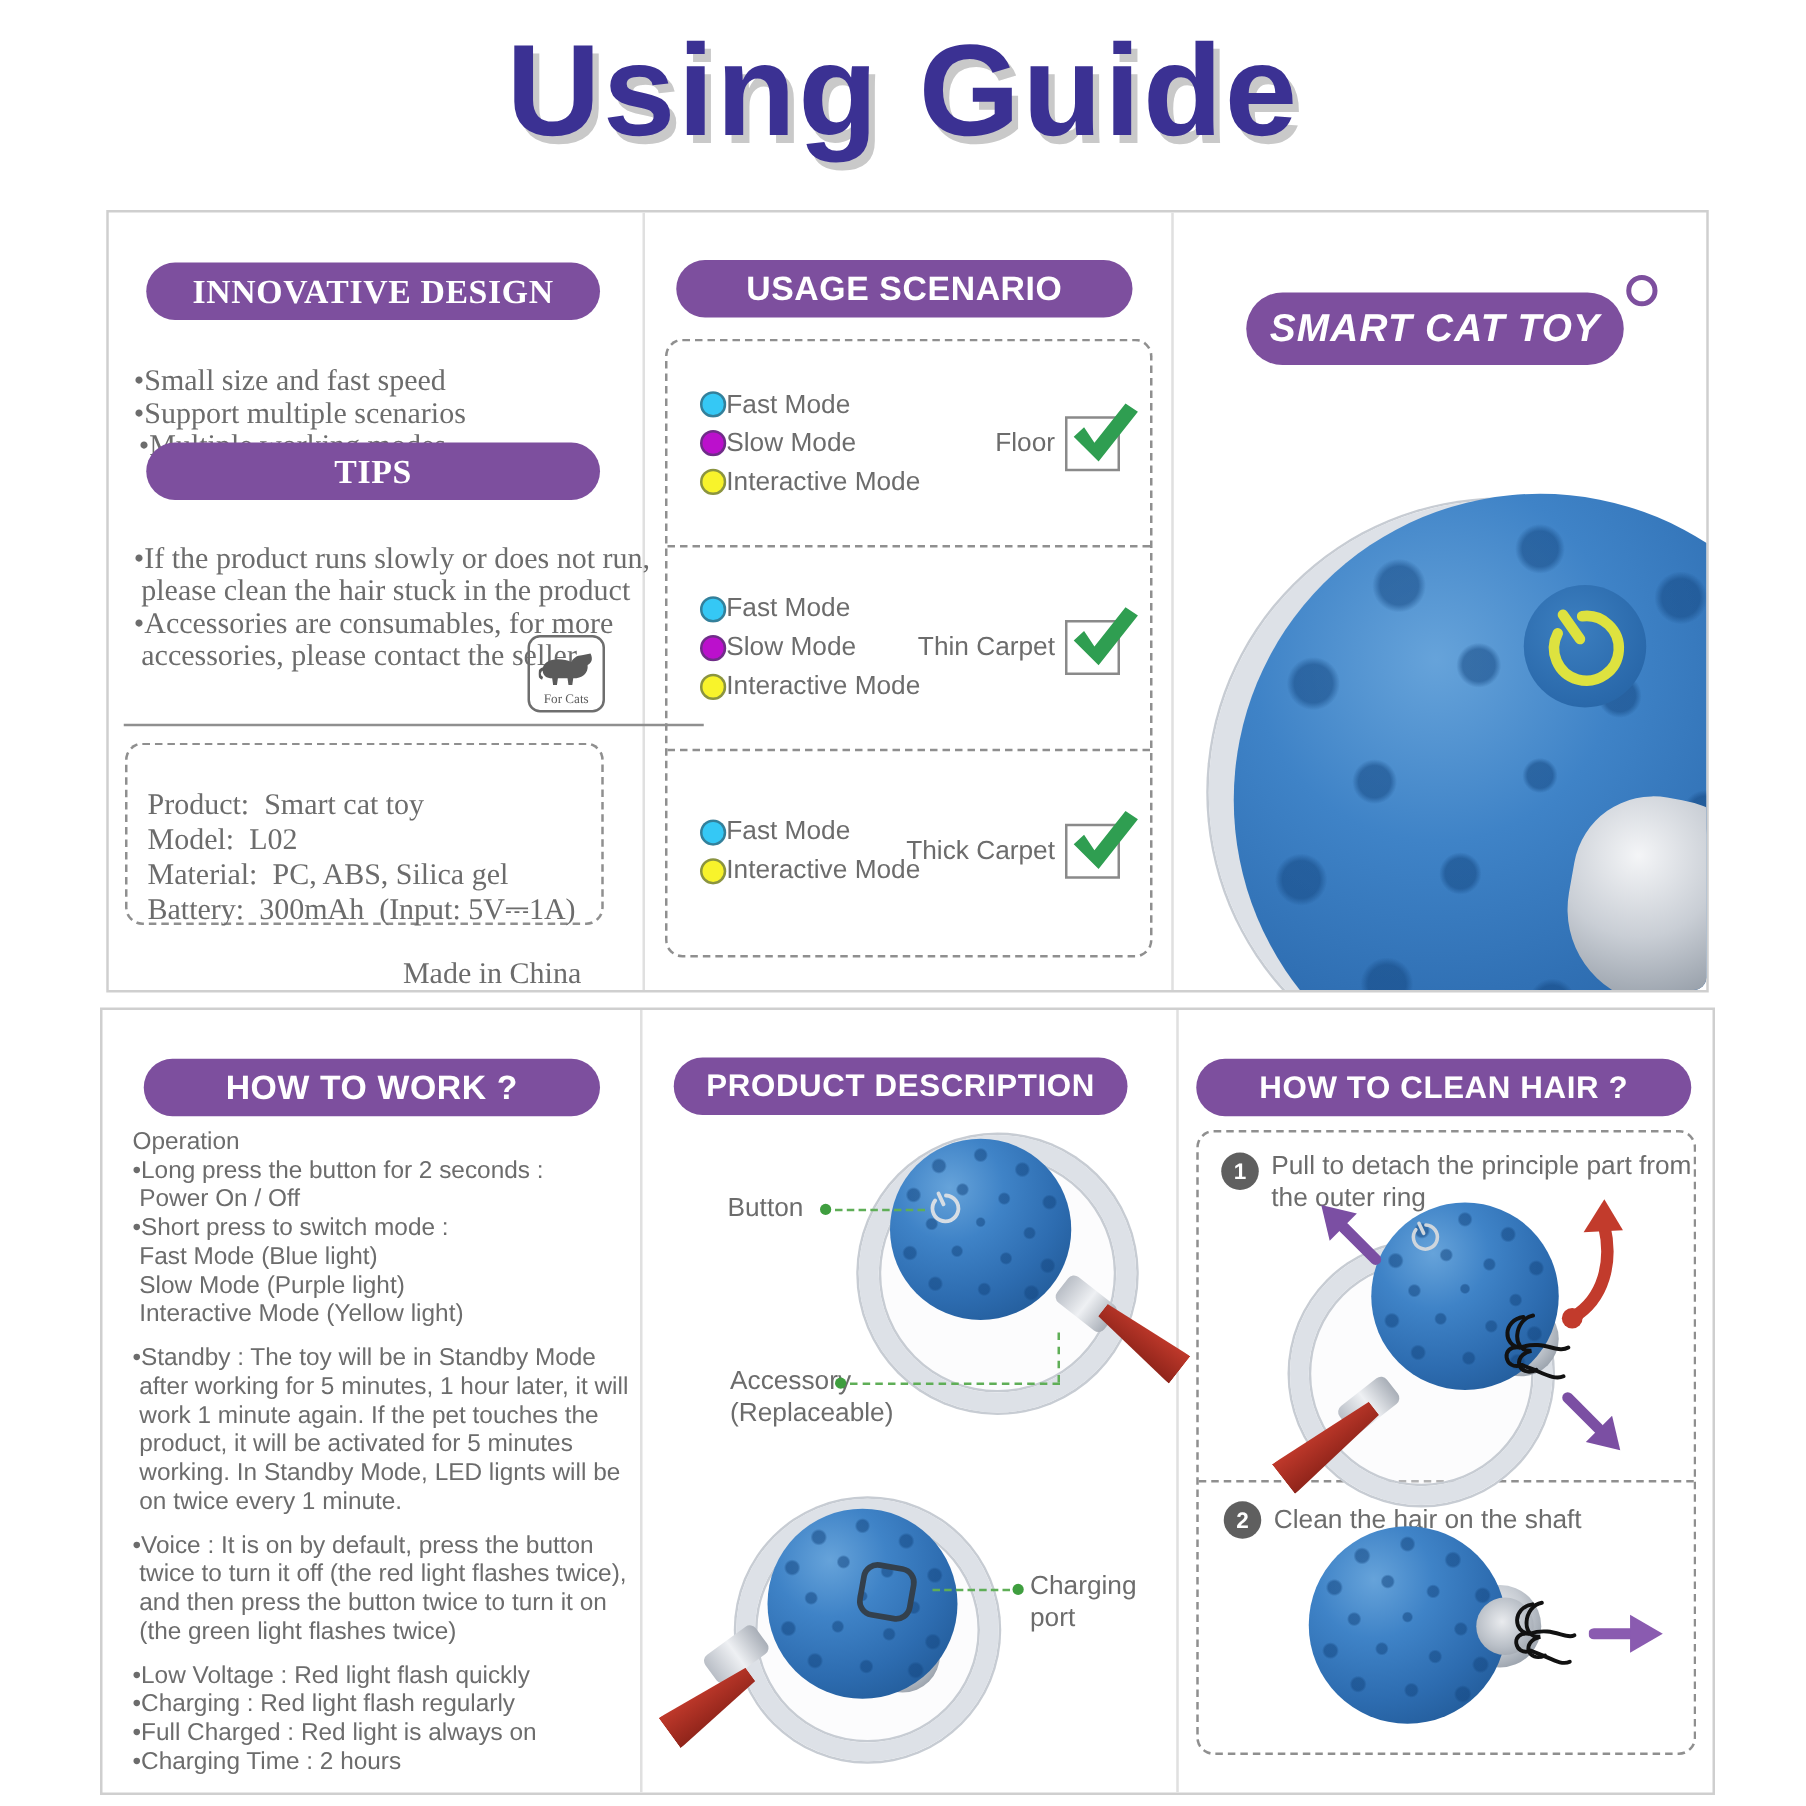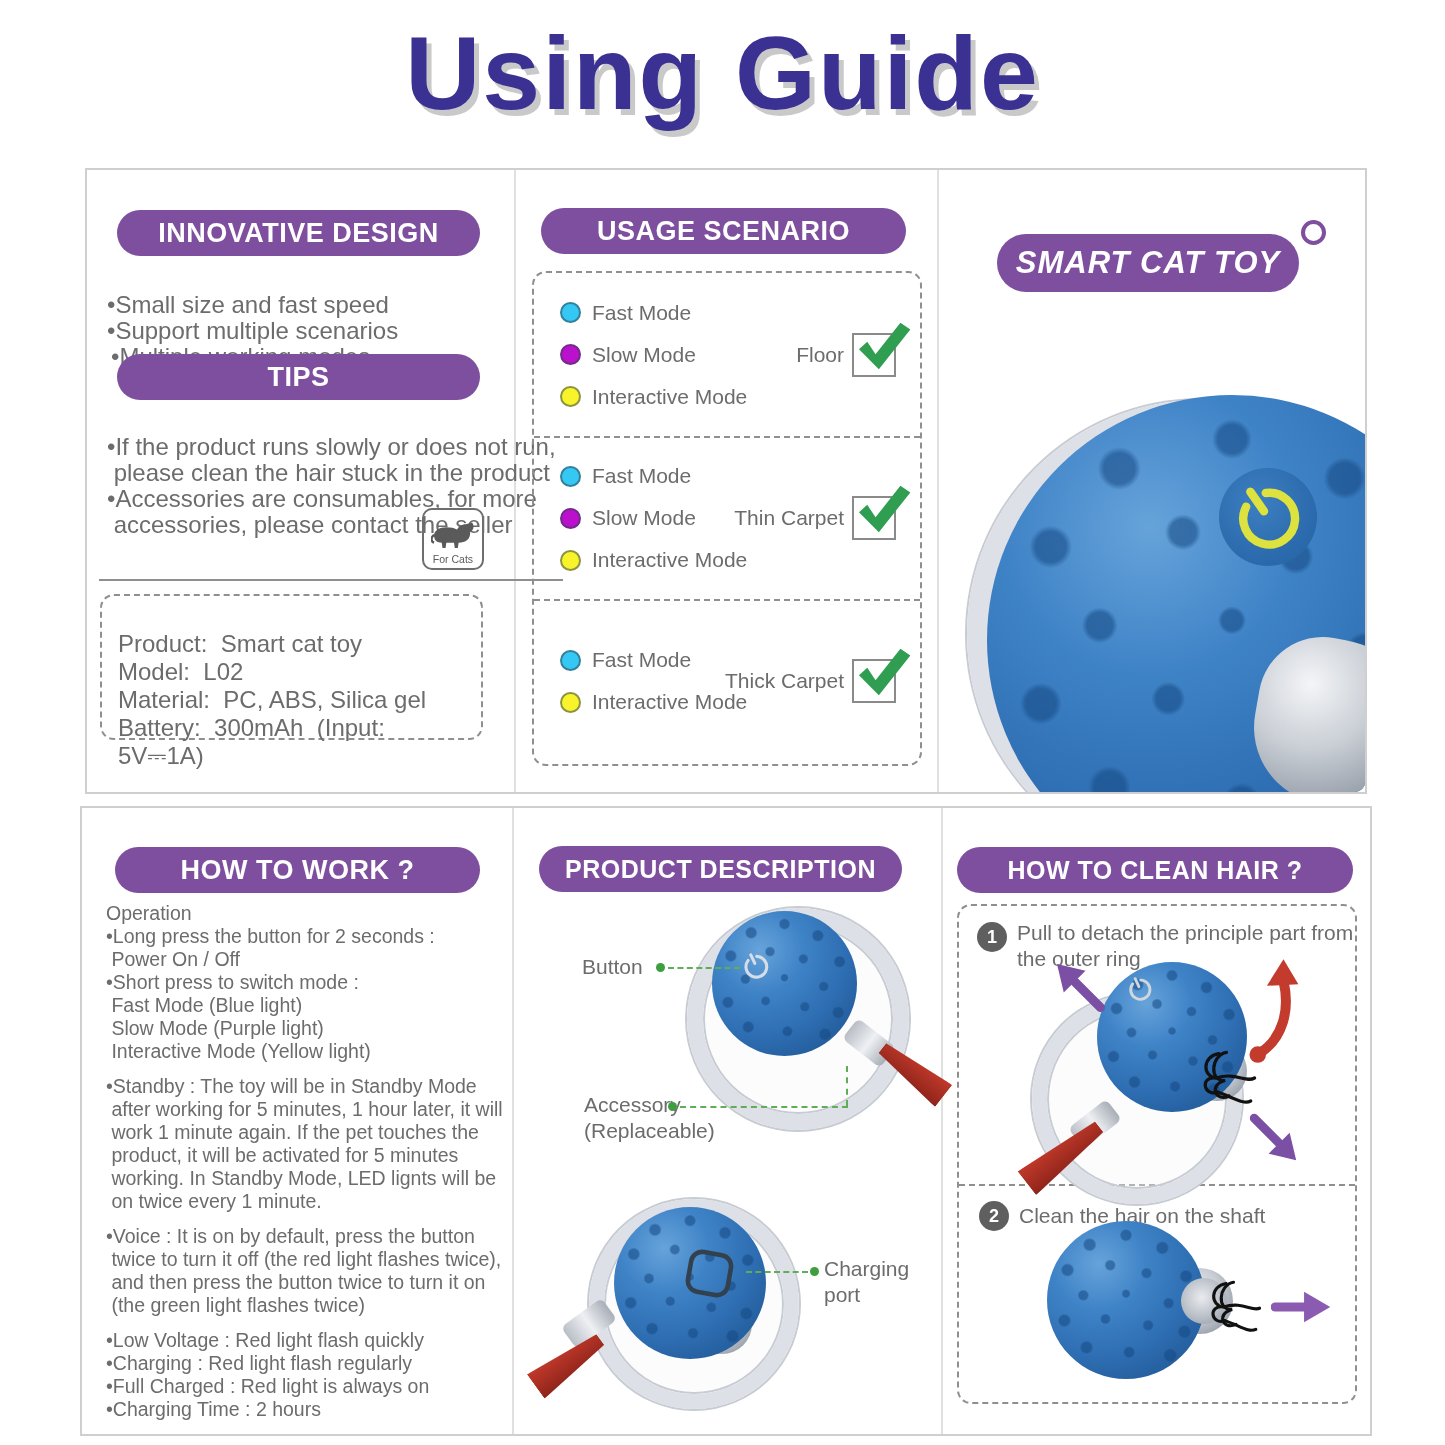--- a/index.html
+++ b/index.html
@@ -28,21 +28,21 @@
         text-align:center;border-radius:30px;font-size:31px;line-height:58px;height:58px;letter-spacing:1px;}
   .brand-ring{width:17px;height:17px;border:4px solid #7d4f9e;border-radius:50%;}
 
   .body-txt{font-size:24px;line-height:26px;color:#6c6c6c;margin-top:24px;}
 
   
   .dashed{border:2px dashed #8f8f8f;border-radius:14px;}
   .dash-divider{left:0;right:0;border-top:2px dashed #8f8f8f;}
 
   
-  .mode-row{display:flex;align-items:center;gap:11px;margin:16px 0;}
+  .mode-row{display:flex;align-items:center;margin:5px 0;}
   .mode-dot{width:21px;height:21px;border-radius:50%;border:2px solid rgba(50,70,80,.55);box-sizing:border-box;}
   .scen{display:flex;align-items:center;gap:8px;}
   .cbx{position:relative;width:40px;height:40px;border:2px solid #8a8a8a;background:#fff;}
   .cbx svg{position:absolute;left:0px;top:-16px;overflow:visible;}
 
   
   .ball{border-radius:50%;
     background:radial-gradient(circle at 33% 27%, #66a3da 0%, #3f83c7 30%, #2d6cb0 62%, #1b508a 100%);}
   .bumps{border-radius:50%;background-image:
     radial-gradient(circle at 50% 9%,  rgba(21,72,130,.55) 0 2.8%, transparent 3.9%),
@@ -86,21 +86,21 @@
 <body>
 
 <div id="stage">
 
   <div class="abs main-title">Using Guide</div>
 
   <div id="row1" class="abs panel-row">
     <div class="abs vdiv" style="left:427px;"></div>
     <div class="abs vdiv" style="left:850px;"></div>
 
-    <div class="abs col" style="left:0;width:490px;">
+    <div class="abs col" style="left:0;width:490px;font-family:Liberation Serif, serif;">
       <div class="abs pill h1" style="left:30px;top:40px;width:363px;">INNOVATIVE DESIGN</div>
       <div class="abs body-txt" style="left:20px;top:98px;">•Small size and fast speed</div>
       <div class="abs body-txt" style="left:20px;top:124px;">•Support multiple scenarios</div>
       <div class="abs body-txt" style="left:24px;top:150px;">•Multiple working modes</div>
 
       <div class="abs pill h1" style="left:30px;top:184px;width:363px;">TIPS</div>
       <div class="abs body-txt pre" style="left:20px;top:240px;">•If the product runs slowly or does not run,
  please clean the hair stuck in the product</div>
       <div class="abs body-txt pre" style="left:20px;top:292px;">•Accessories are consumables, for more
  accessories, please contact the seller</div>

